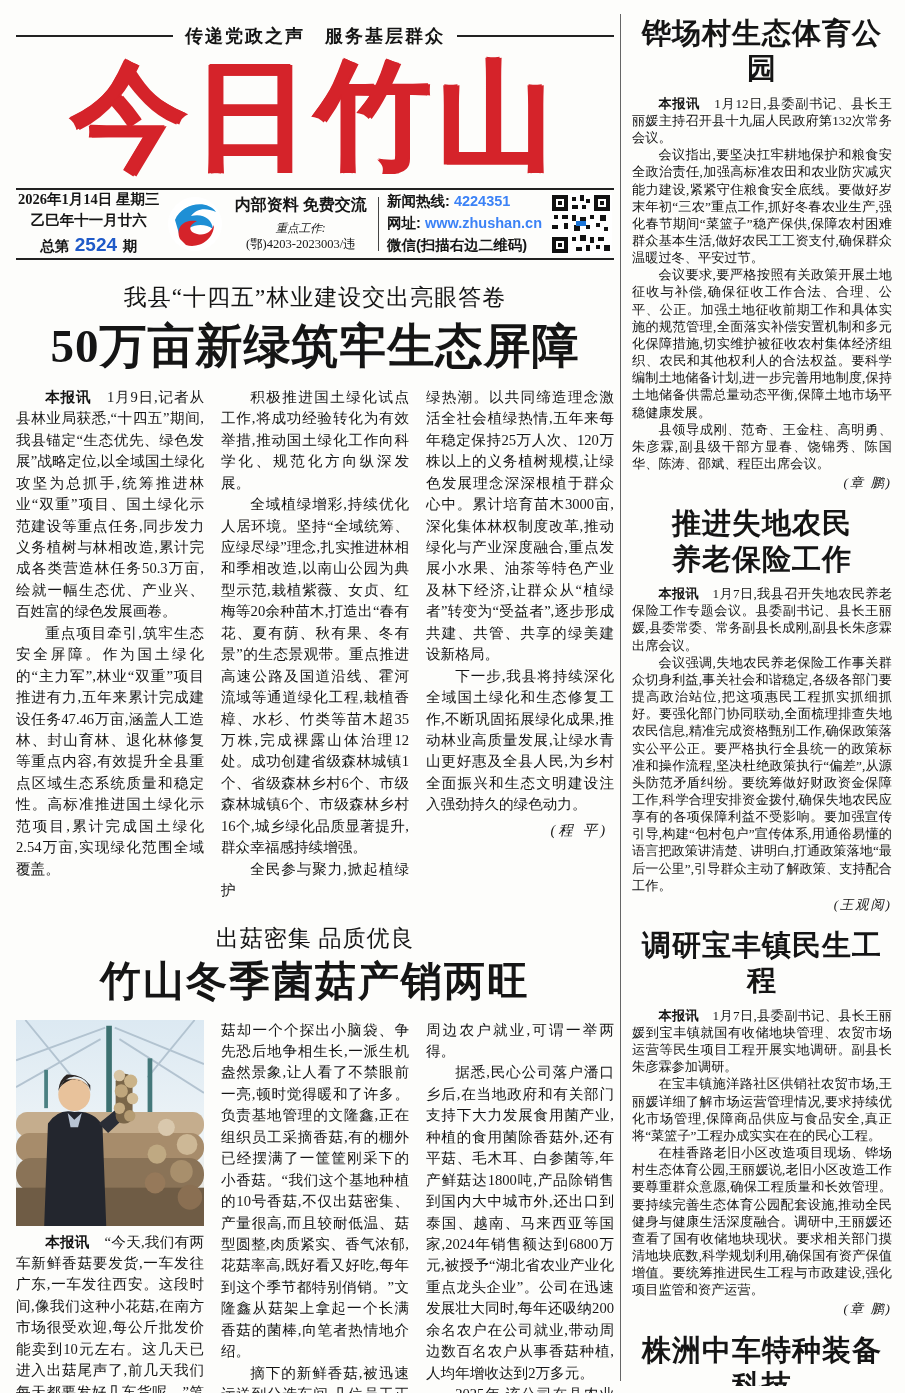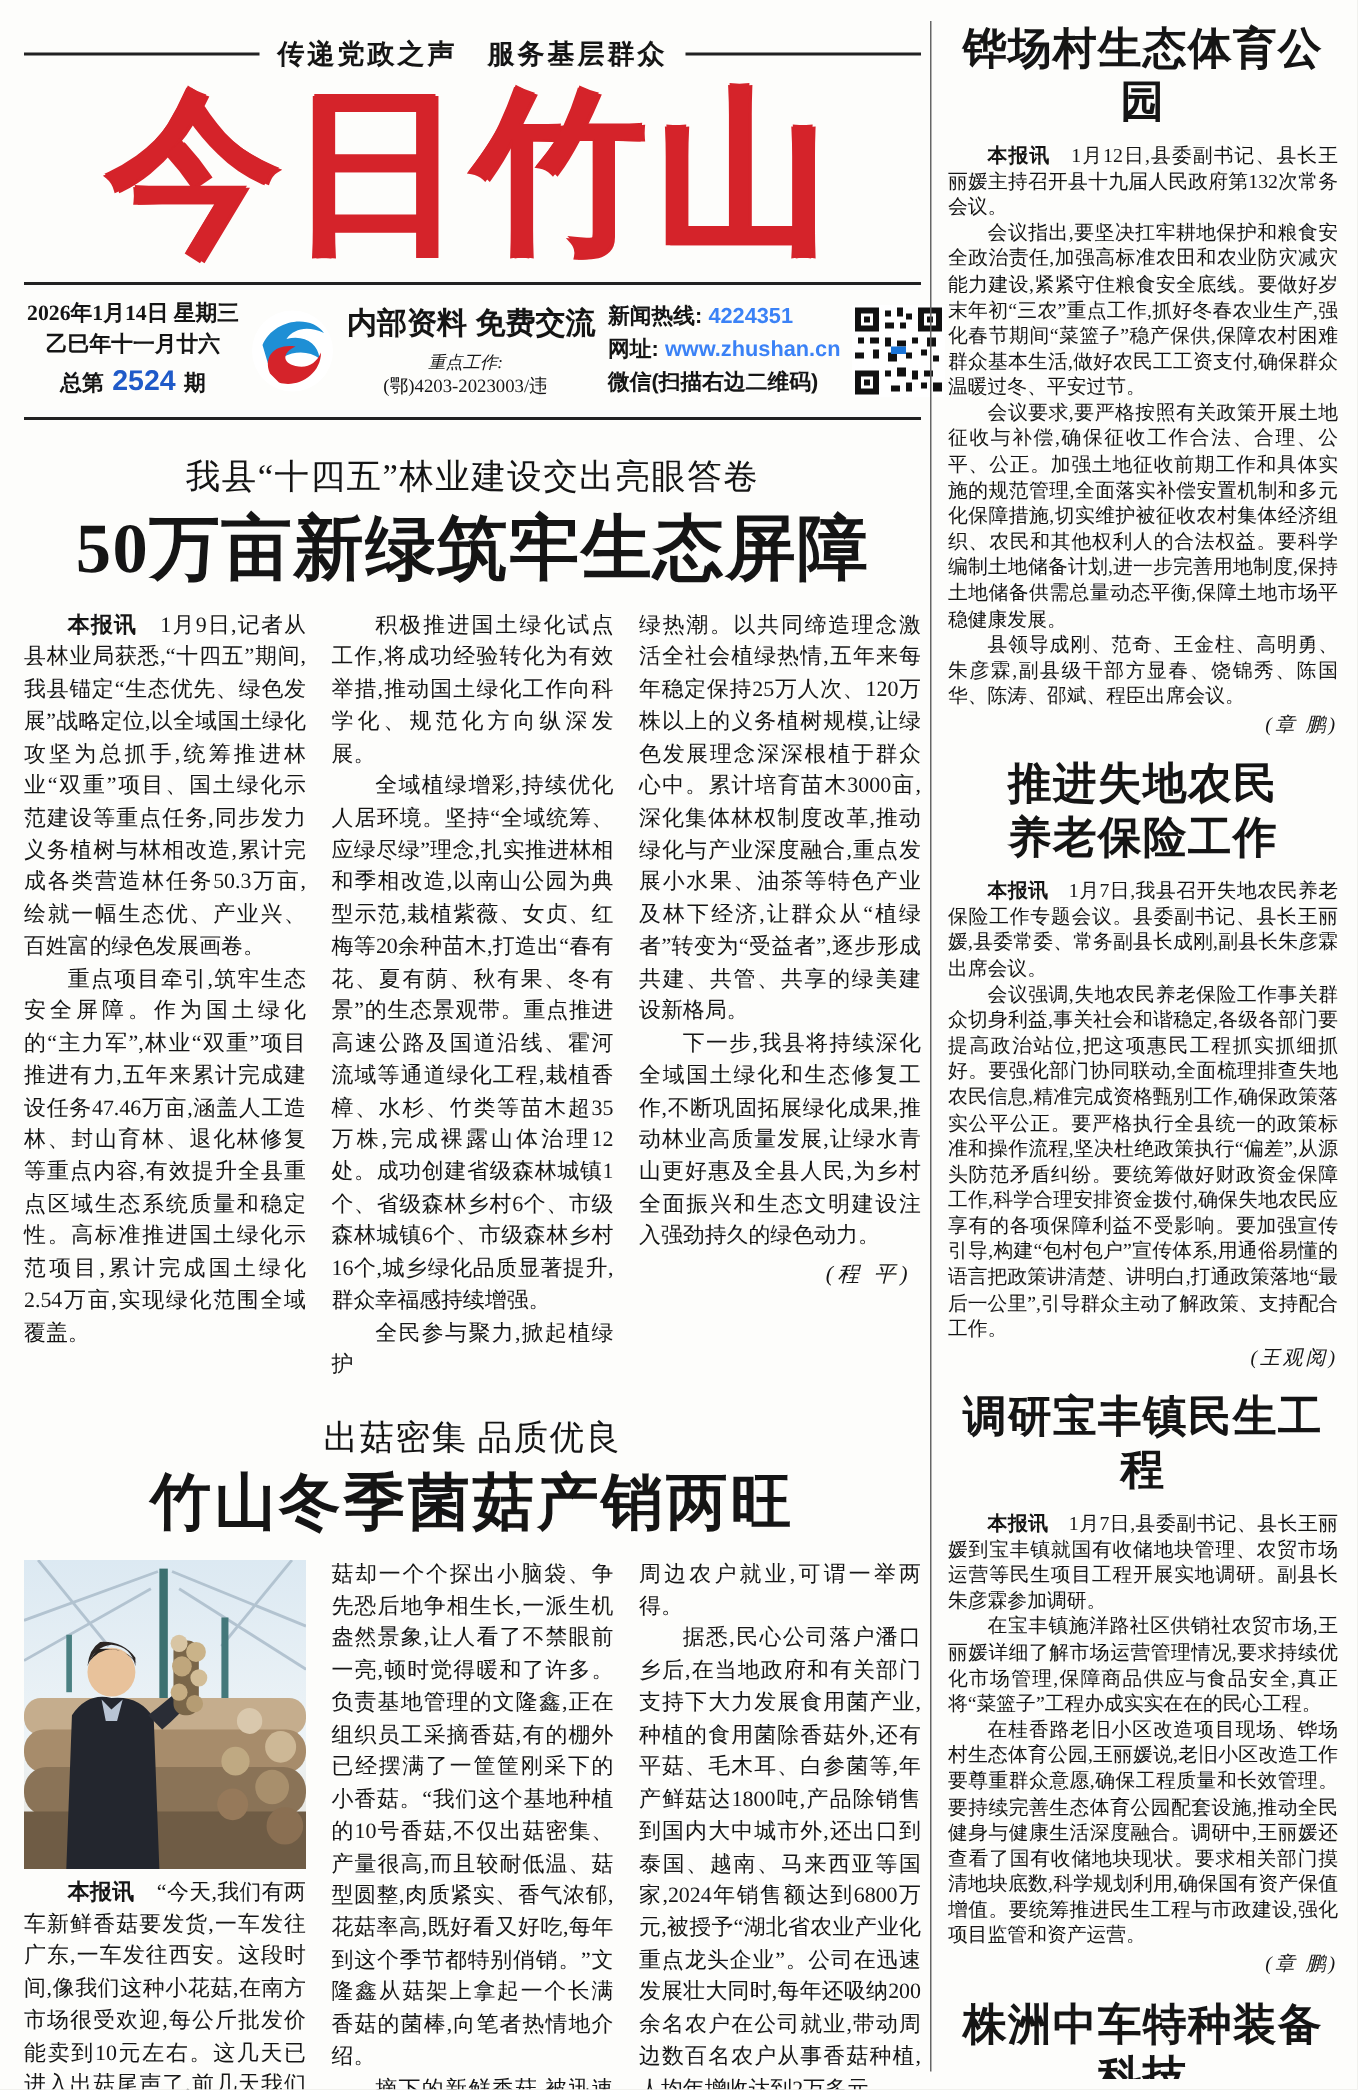--- a/index.html
+++ b/index.html
@@ -15,27 +15,27 @@
   .slogan{font-family:"Liberation Sans",sans-serif;font-weight:700;font-size:18px;letter-spacing:2px;white-space:nowrap;}
   .paper-title{
     text-align:center;color:#d5232a;font-size:116px;line-height:1.12;
     font-weight:900;letter-spacing:6px;margin-top:2px;
     font-family:"DejaVu Serif","Liberation Serif",serif;
     text-shadow:2px 1px 0 #d5232a, -1px 1px 0 #d5232a;
     transform:scaleY(1.02);
   }
   .info-bar{
     margin-top:8px;border-top:2px solid #222;border-bottom:2px solid #222;
-    display:flex;align-items:center;gap:8px;padding:7px 0 7px 2px;height:92px;box-sizing:border-box;
+    display:flex;align-items:center;gap:8px;padding:7px 0 7px 2px;height:72px;box-sizing:border-box;
   }
   .date-block{width:152px;text-align:center;font-weight:700;font-size:14.5px;line-height:1.45;white-space:nowrap;}
   .issue-num{color:#1f5ac8;font-size:19px;padding:0 2px;font-family:"Liberation Sans",sans-serif;}
   .logo{width:56px;height:56px;flex:0 0 auto;}
   .center-block{width:158px;text-align:center;}
-  .internal{font-family:Liberation Sans, sans-serif;font-weight:700;font-size:20px;white-space:nowrap;}
+  .internal{font-family:Liberation Serif, serif;font-weight:700;font-size:16px;white-space:nowrap;}
   .license-label{font-style:italic;font-size:11.5px;margin-top:5px;}
   .license-num{font-size:12.5px;white-space:nowrap;}
   .vline{width:1px;align-self:stretch;background:#444;}
   .hotline-block{flex:1;font-weight:700;font-size:14.5px;line-height:1.5;white-space:nowrap;font-family:"Liberation Sans",sans-serif;}
   .hotline-block .blue{color:#3b82f6;font-weight:700;}
   .qr{width:62px;height:62px;flex:0 0 auto;margin-right:2px;}
   
   .kicker{text-align:center;font-size:23px;letter-spacing:1px;margin-top:22px;}
   .headline-xl{
     text-align:center;font-size:47px;margin:6px 0 14px 0;font-weight:900;letter-spacing:1px;

